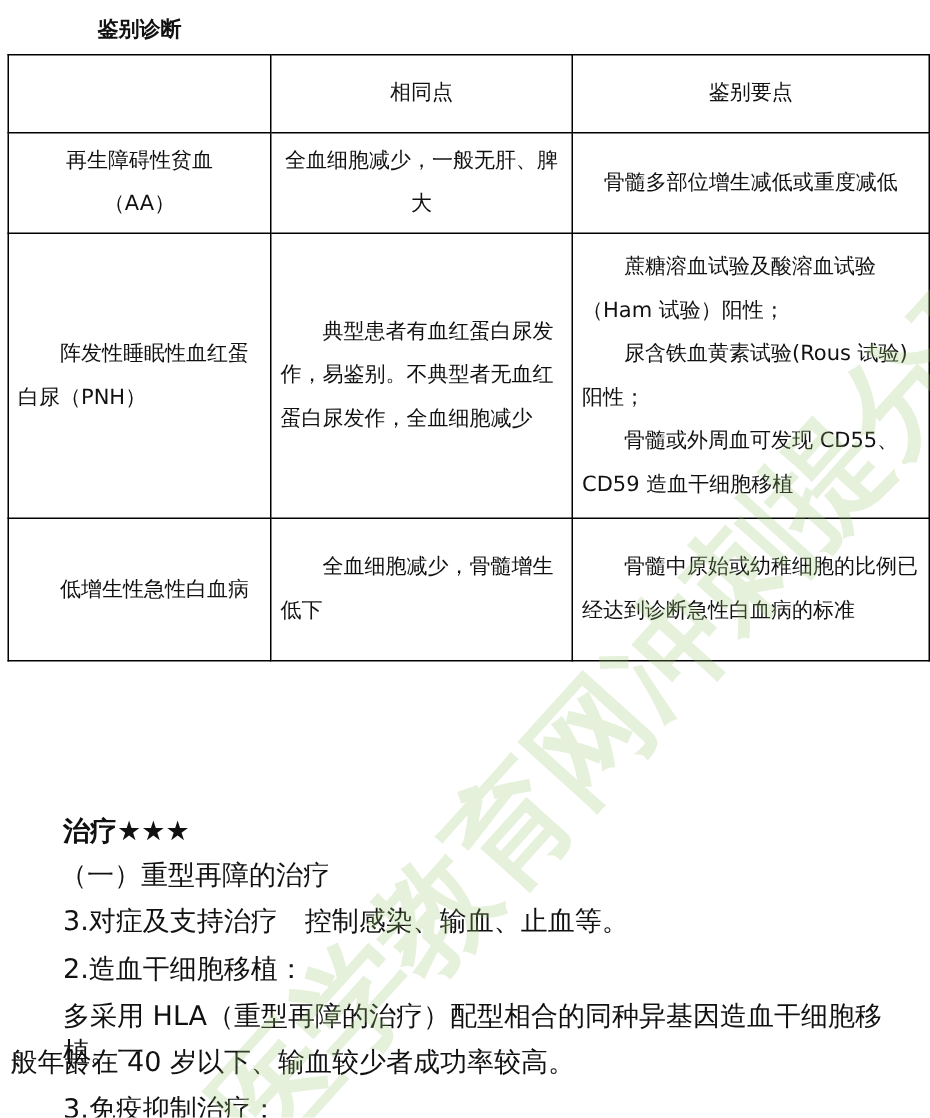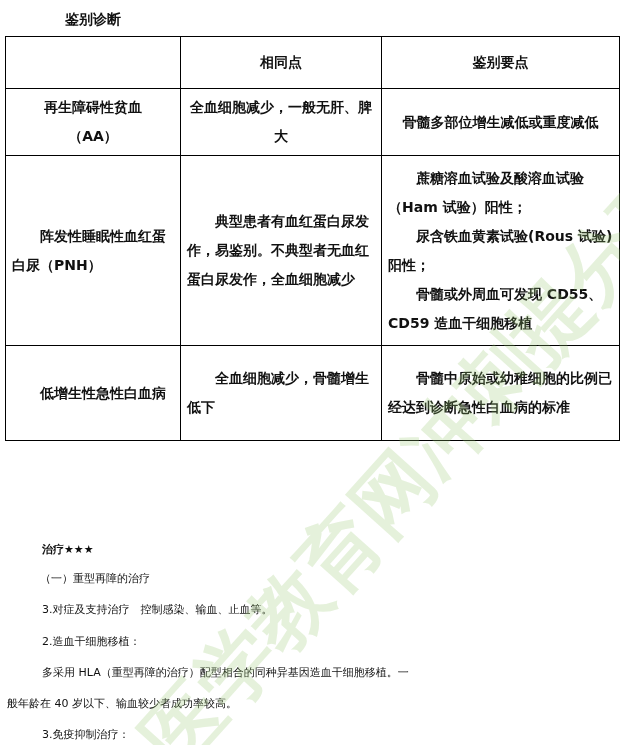--- a/index.html
+++ b/index.html
@@ -1,26 +1,26 @@
 <!DOCTYPE html>
 <html><head>
 <meta charset="utf-8">
 <style>
   html, body { margin:0; padding:0; background:#ffffff; }
   body { width:620px; height:745px; position:relative; overflow:hidden;
          font-family:"DejaVu Sans", "Liberation Sans", sans-serif; color:#111; font-size:14px; }
   .h { position:absolute; left:30px; font-weight:bold; font-size:14px;margin-left:35px; }
   #t1 { top:11px; }
   table.dx { position:absolute; left:5px; top:36px; width:614px; border-collapse:collapse; table-layout:fixed; }
-  table.dx td { border:1px solid #000; padding:4px 6px; line-height:29px; font-size:14px; vertical-align:middle;font-weight:bold; }
+  table.dx td { border:1px solid #000; padding:4px 6px; line-height:29px; font-size:14px; vertical-align:middle; }
   table.dx col.c1 { width:175px; } table.dx col.c2 { width:201px; } table.dx col.c3 { width:238px; }
   .hdr td { height:43px; text-align:center; }
   .center { text-align:center;margin-top:48px; }
   .ind { text-indent:2em; }
-  .p { position:absolute; left:42px; font-size:11px; }
+  .p { position:absolute; left:42px; font-size:18px; }
   .wm { position:absolute; left:80px; top:190px; width:560px; font-size:78px; color:rgba(150,200,110,0.25);
         transform:rotate(-48deg); transform-origin:left top; white-space:nowrap; font-weight:bold;
         pointer-events:none; top:720px; left:120px; }
 </style>
 </head>
 <body>
 
 <div class="h" id="t1">鉴别诊断</div>
 
 <table class="dx">

